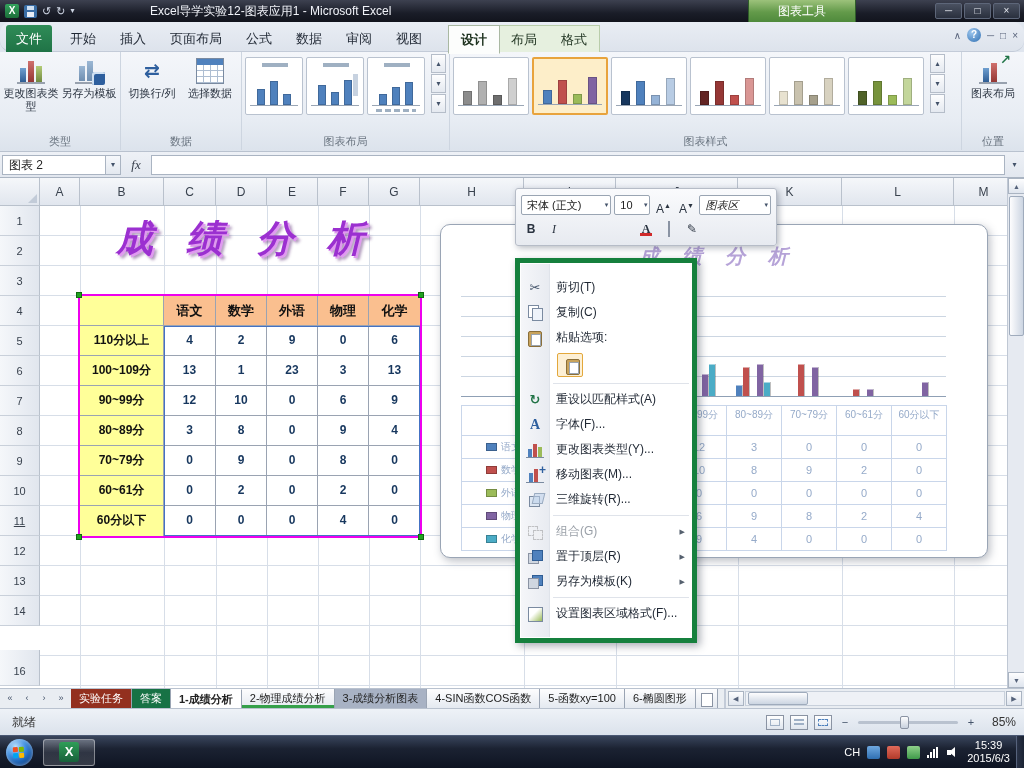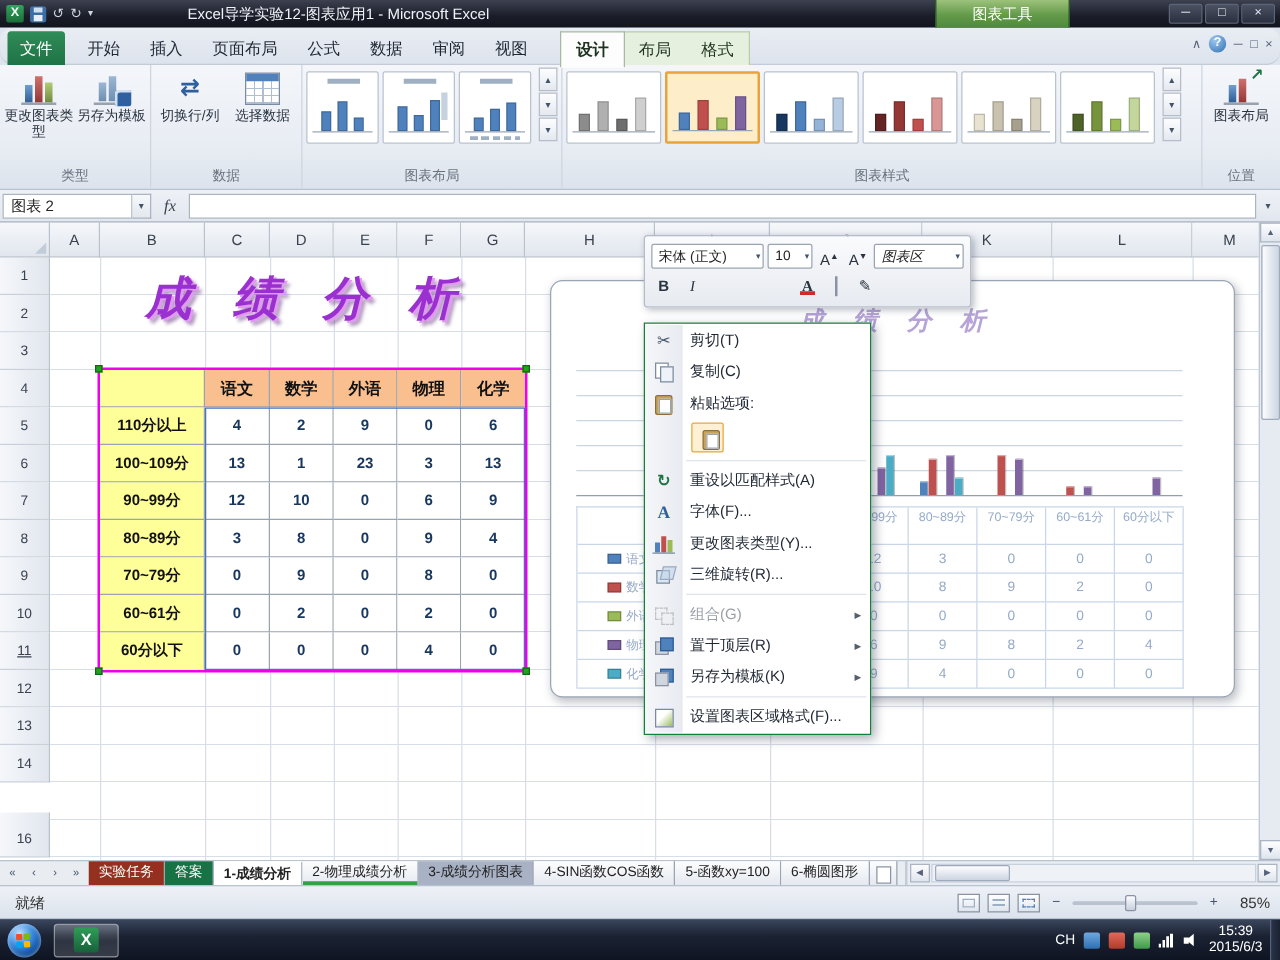--- a/index.html
+++ b/index.html
@@ -166,21 +166,21 @@
   .sup{font-size:7px;vertical-align:super;}
   .al{width:15px;height:11px;background:repeating-linear-gradient(to bottom,#44546a 0 2px,transparent 2px 4px);}
   .al.c{width:12px;}
   .fcA{font-weight:bold;font-family:"Liberation Serif",serif;}
   .fcA::after{content:"";position:absolute;left:3px;bottom:2px;width:12px;height:3px;background:#d02a2a;}
   .fillsq{width:13px;height:11px;border:1px solid #8a93a3;background:linear-gradient(#fff 45%,#ffd34d 45%);}
   .pen{font-size:12px;}
   .brush{width:4px;height:13px;background:linear-gradient(#8a6f3a 60%,#d9b97c 60%);transform:rotate(40deg);}
 
   
-  #context-menu{position:absolute;left:515px;top:258px;width:182px;background:#fff;border:1px solid #15803d;box-shadow:3px 3px 8px rgba(40,50,70,.4);z-index:20;padding:1px 1px;}
+  #context-menu{position:absolute;left:515px;top:258px;width:182px;background:#fff;border:5px solid #15803d;box-shadow:3px 3px 8px rgba(40,50,70,.4);z-index:20;padding:12px 1px;}
   #context-menu::before{content:"";position:absolute;left:1px;top:1px;bottom:1px;width:28px;background:linear-gradient(90deg,#f5f6f9,#e8ebf1);border-right:1px solid #dfe3ea;}
   .cm-item{position:relative;display:flex;align-items:center;height:25px;font-size:12px;color:#1f2733;z-index:1;}
   .cm-item.disabled{color:#9aa0a8;}
   .cm-item.disabled .mi{opacity:.45;filter:grayscale(1);}
   .cm-label{flex:1;padding-left:12px;white-space:nowrap;}
   .cm-arrow{font-size:7px;color:#55606e;margin-right:6px;}
   .cm-sep{height:1px;background:#dfe3ea;margin:3px 2px 3px 32px;position:relative;z-index:1;}
   .cm-pasterow{position:relative;height:30px;z-index:1;display:flex;align-items:center;}
   .cm-pastebtn{margin-left:36px;width:26px;height:24px;border:1px solid #e3a83c;background:#fdf0d5;border-radius:2px;display:flex;align-items:center;justify-content:center;}
   .mi{position:relative;width:18px;height:17px;flex:none;margin-left:5px;text-align:center;font-size:13px;line-height:17px;color:#44546a;}
@@ -759,20 +759,24 @@
       </div>
       <div class="cm-item">
         <span class="mi mi-font-icon"></span>
         <span class="cm-label">字体(F)...</span>
       </div>
       <div class="cm-item">
         <span class="mi mi-chart-type-icon"></span>
         <span class="cm-label">更改图表类型(Y)...</span>
       </div>
       <div class="cm-item">
+        <span class="mi mi-move-chart-icon"></span>
+        <span class="cm-label">移动图表(M)...</span>
+      </div>
+      <div class="cm-item">
         <span class="mi mi-rotate-3d-icon"></span>
         <span class="cm-label">三维旋转(R)...</span>
       </div>
       <div class="cm-sep"></div>
       <div class="cm-item disabled">
         <span class="mi mi-group-icon"></span>
         <span class="cm-label">组合(G)</span>
         <span class="cm-arrow">▶</span>
       </div>
       <div class="cm-item">

